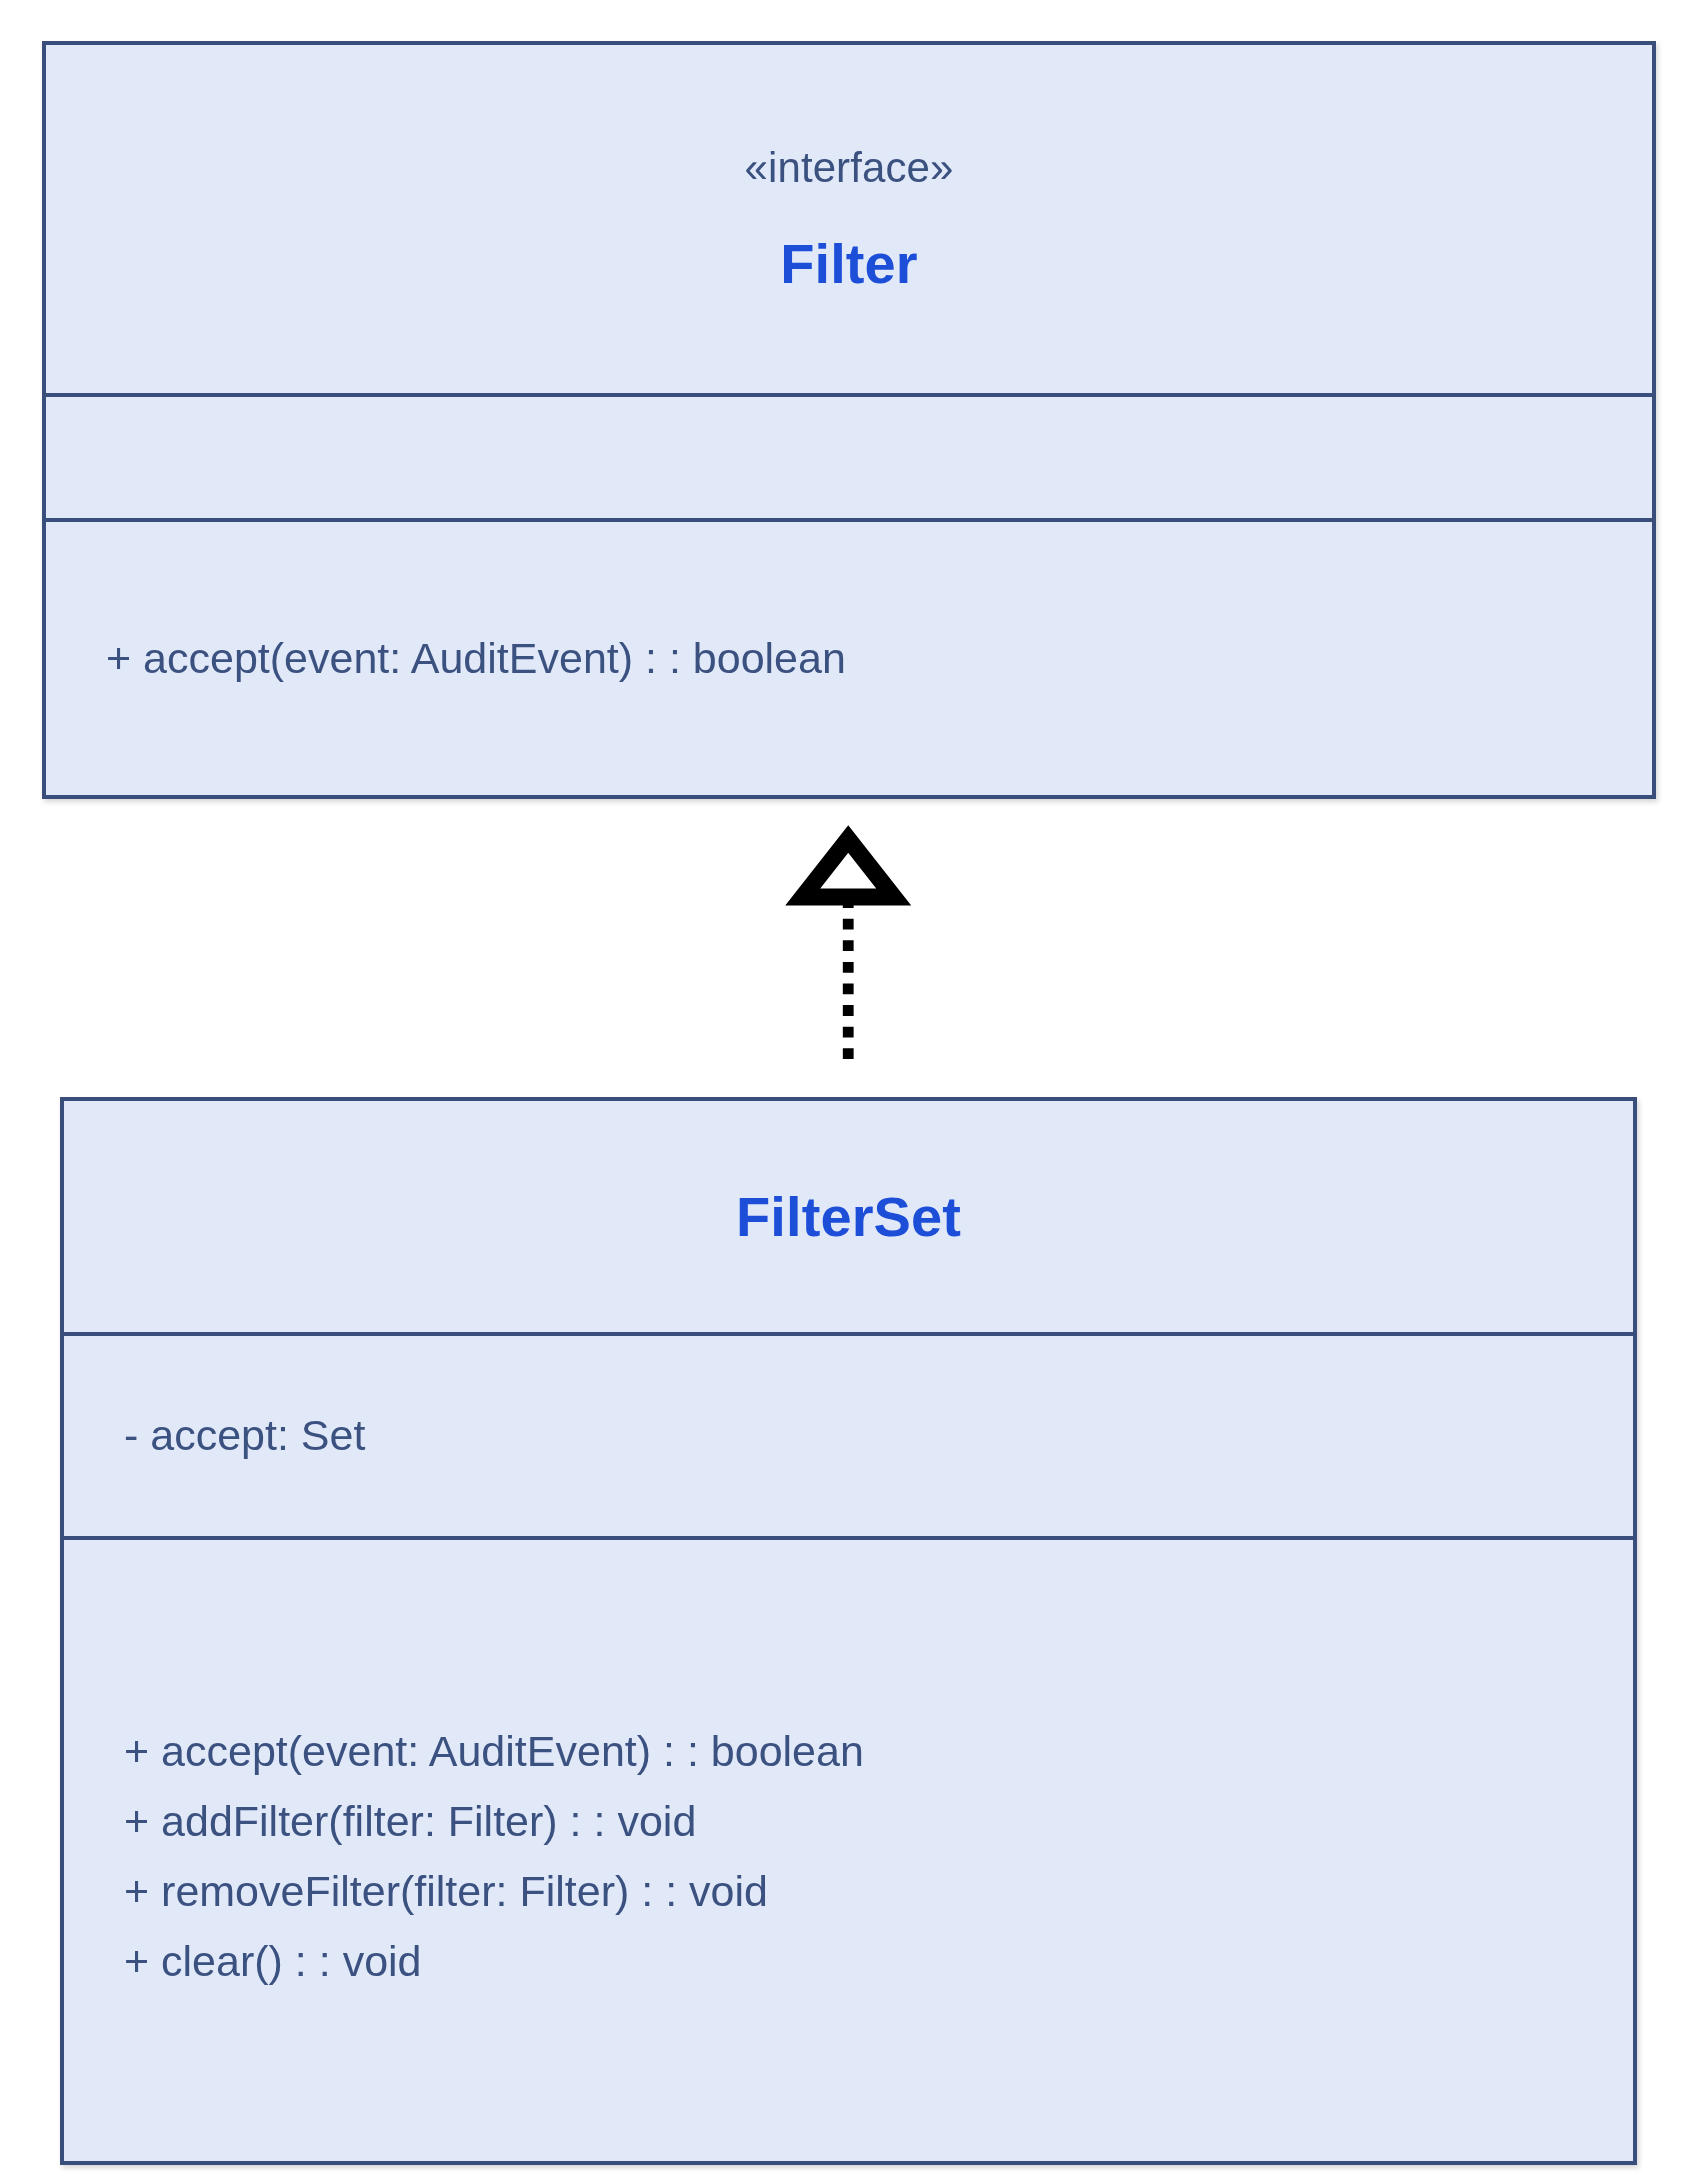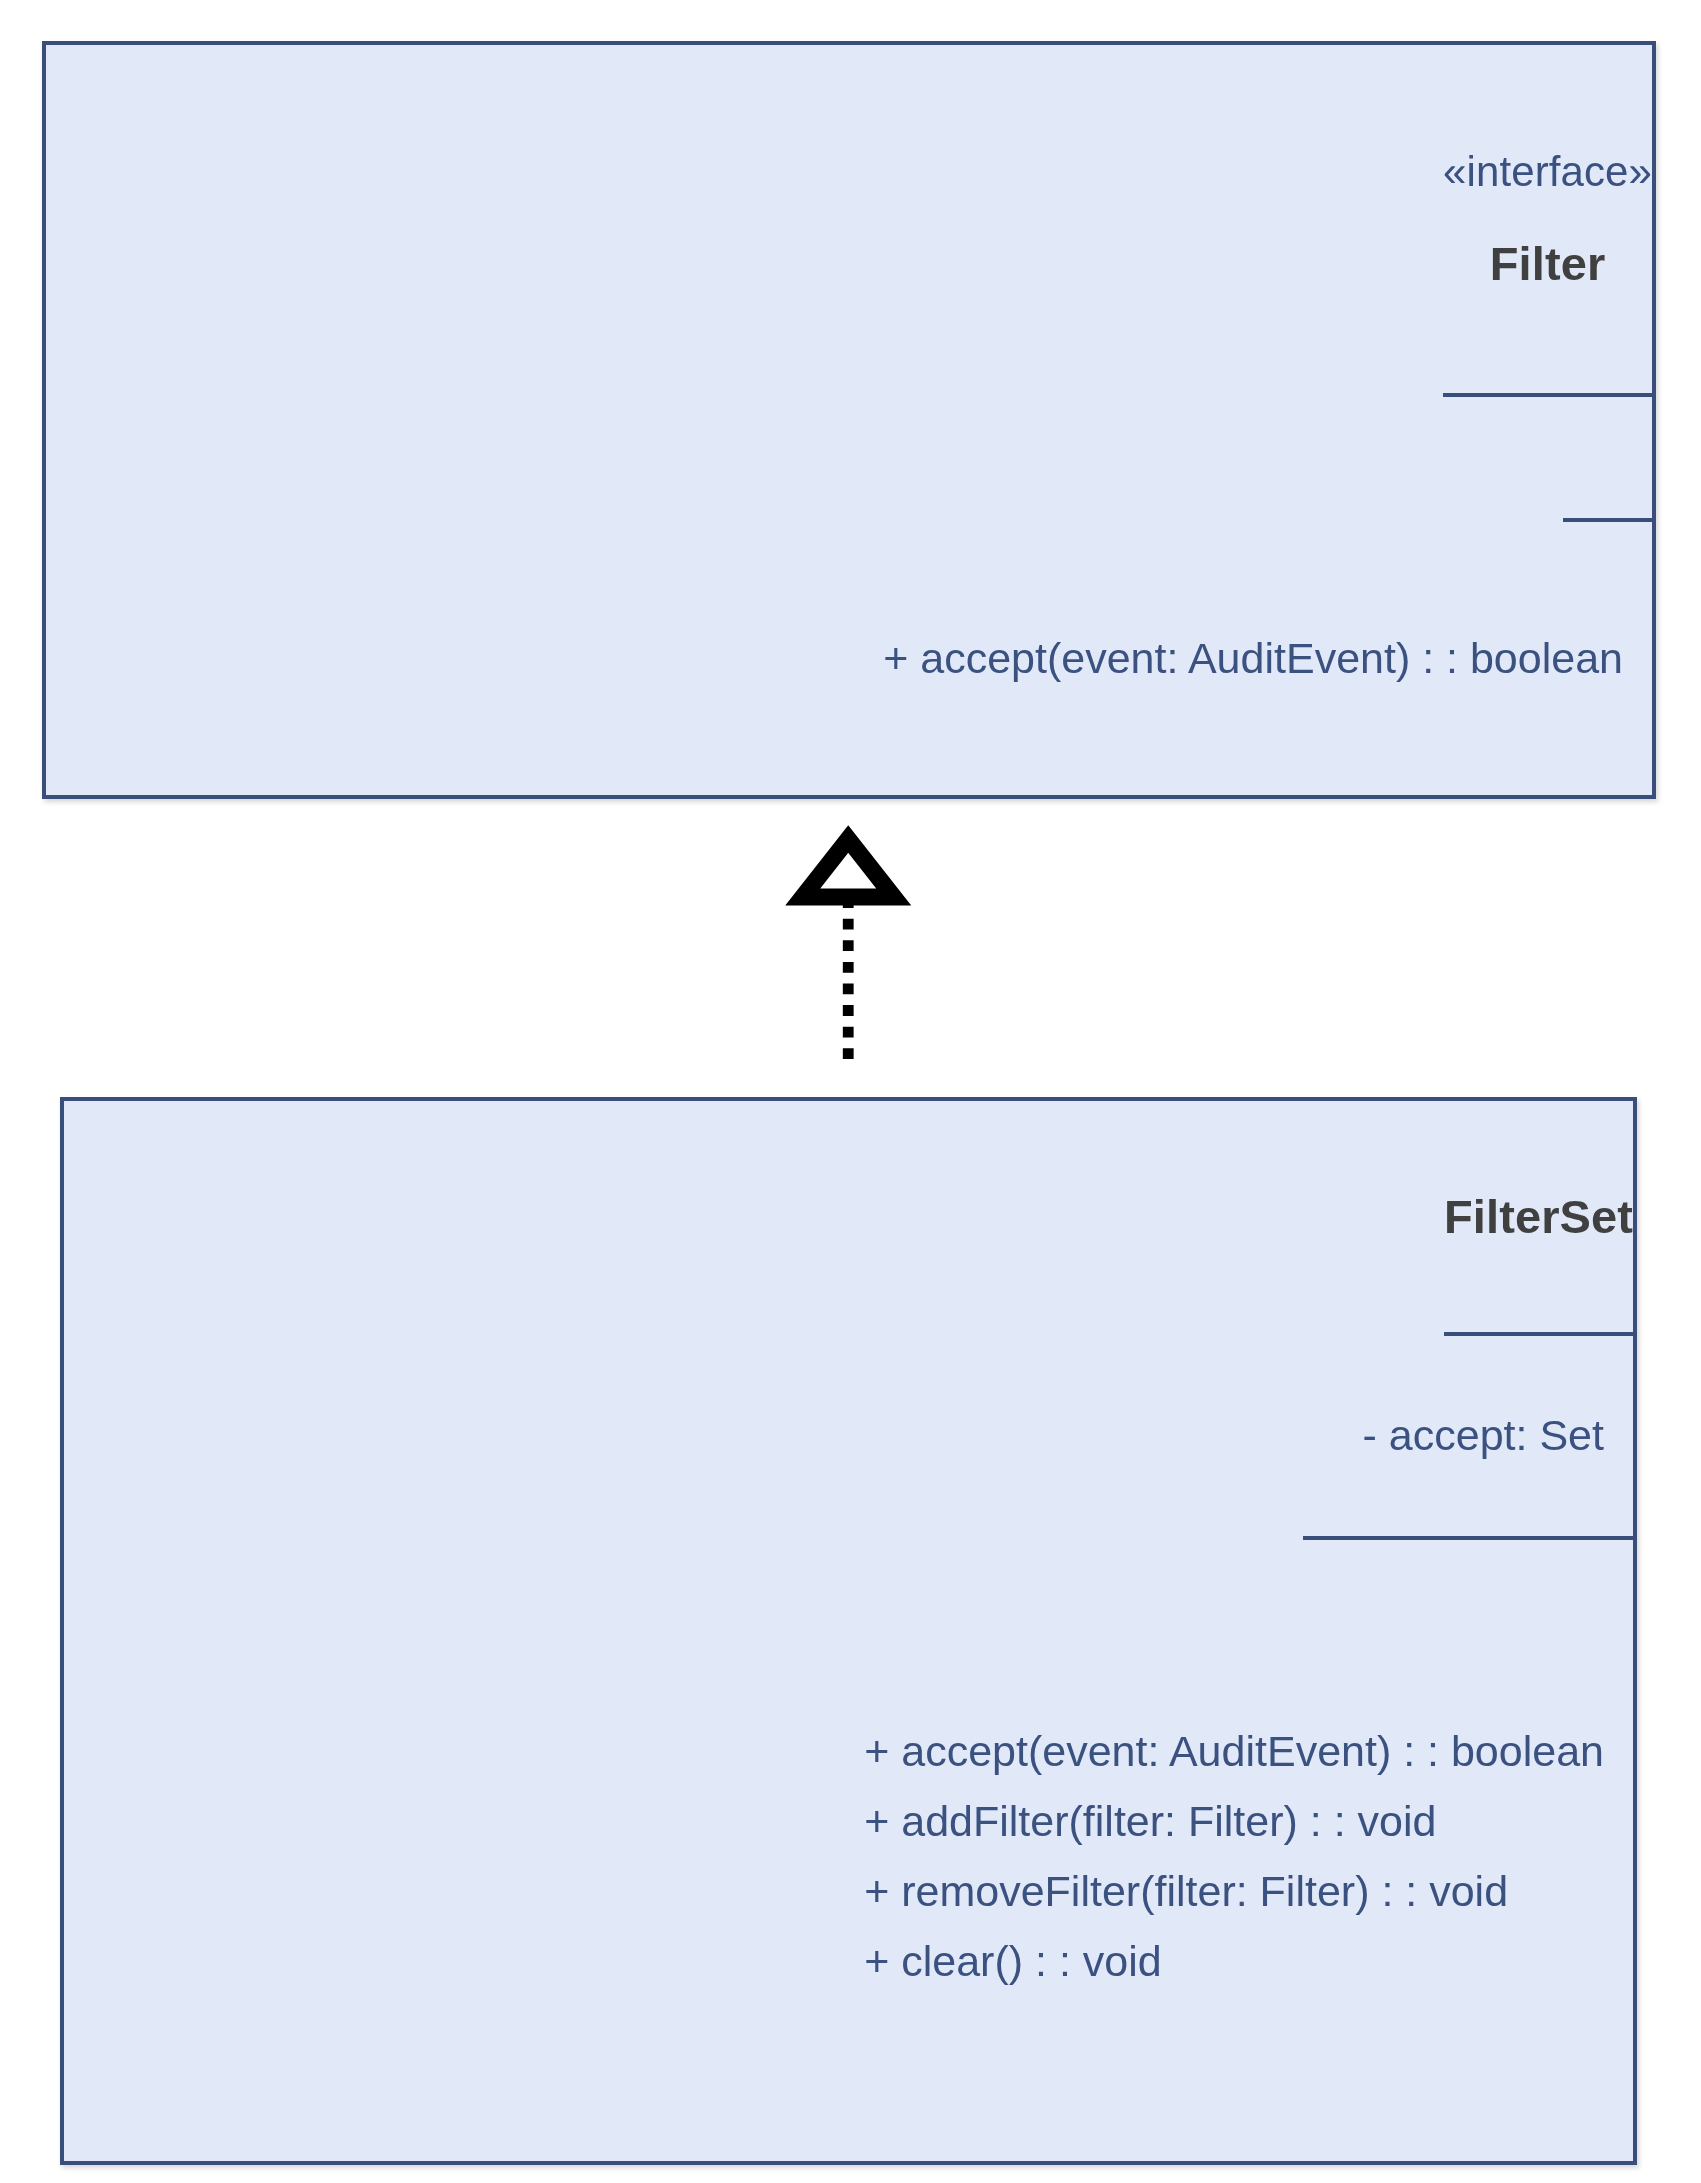--- a/index.html
+++ b/index.html
@@ -28,21 +28,20 @@
 
   
   .uml-class {
     position: absolute;
     box-sizing: border-box;
     background: #e1e9f9;
     border: 4px solid #3a4e7c;
     display: flex;
     flex-direction: column;
     box-shadow: 1.7px 2.8px 5.1px rgba(0,0,0,0.16);
-    align-items: flex-end;
   }
 
   .compartment {
     box-sizing: border-box;
     background: #e1e9f9;
     position: relative;
   }
   .compartment.divided {
     border-bottom: 4px solid #3a4e7c;
   }
@@ -57,24 +56,24 @@
     color: #3b5180;
   }
   .stereotype {
     font-size: 42px;
     line-height: 1.0;
     font-weight: 400;
     color: #3b5180;
     letter-spacing: 0.1px;
   }
   .class-name {
-    font-size: 47px;
+    font-size: 56px;
     line-height: 1.0;
     font-weight: 700;
-    color: #404040;
+    color: #1d4ed8;
     letter-spacing: 0.1px;
   }
   .header-gap { height: 47px; }
 
   
   .members {
     display: flex;
     flex-direction: column;
     justify-content: center;
     padding-left: 60px;

